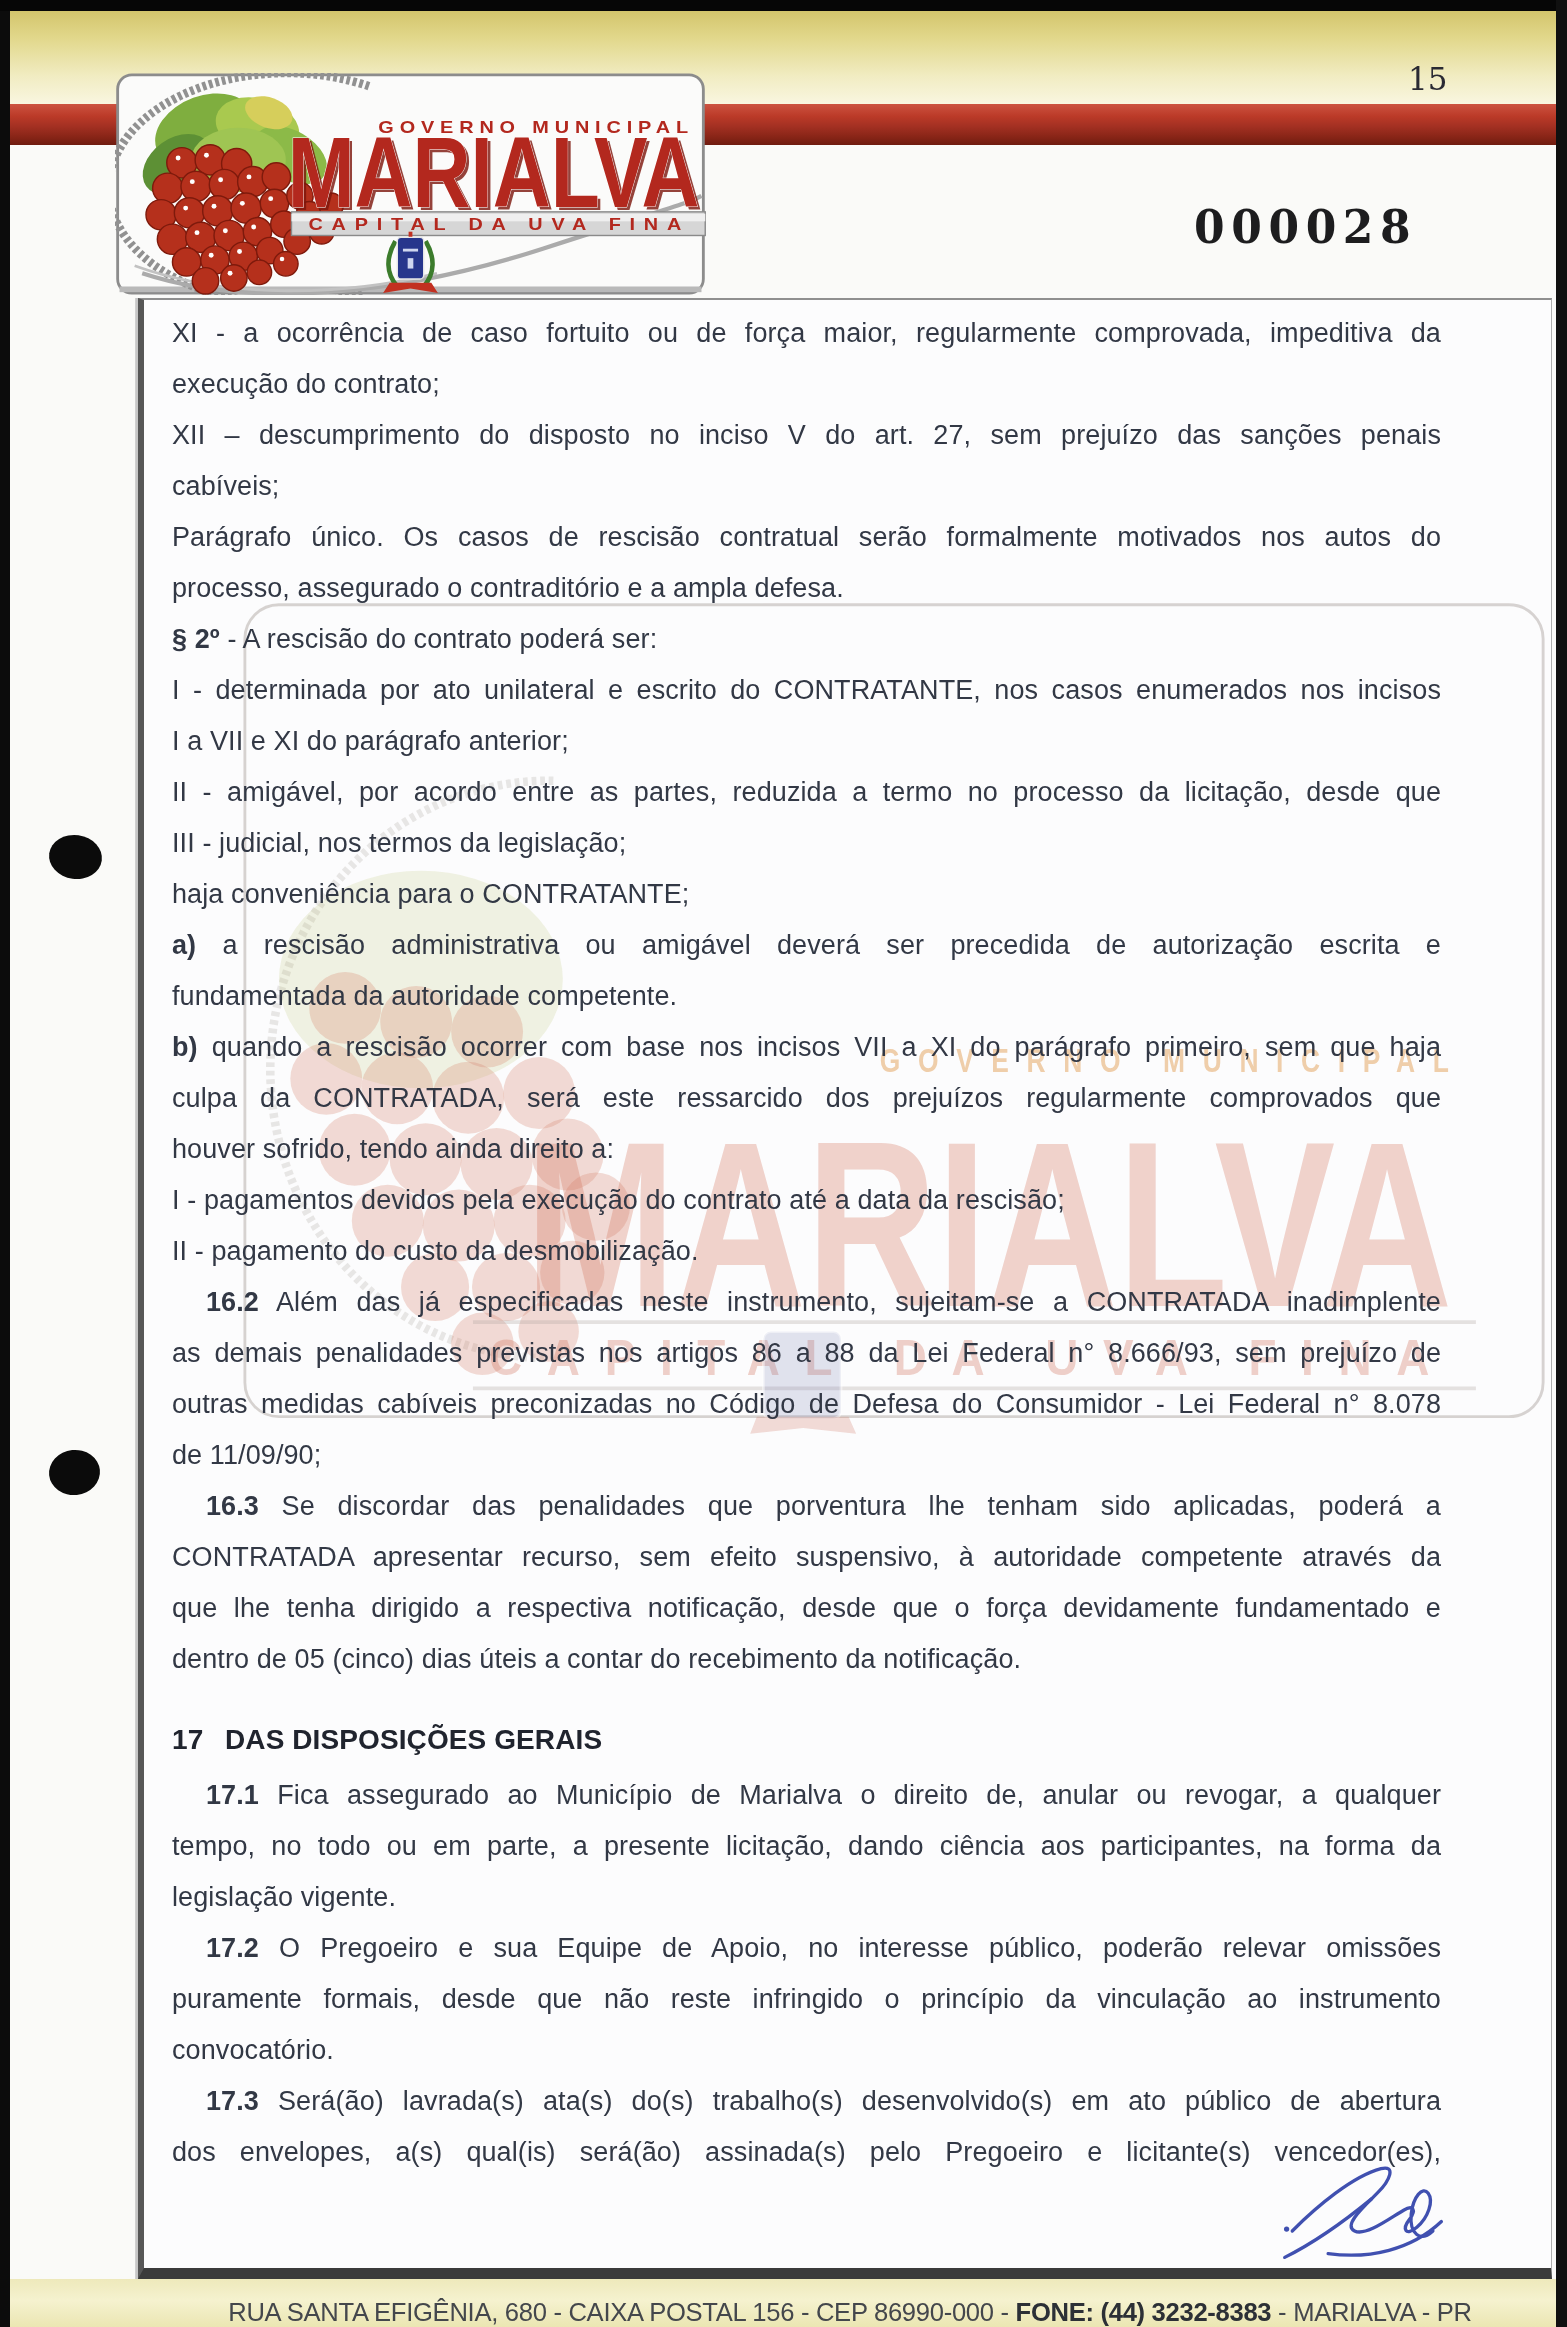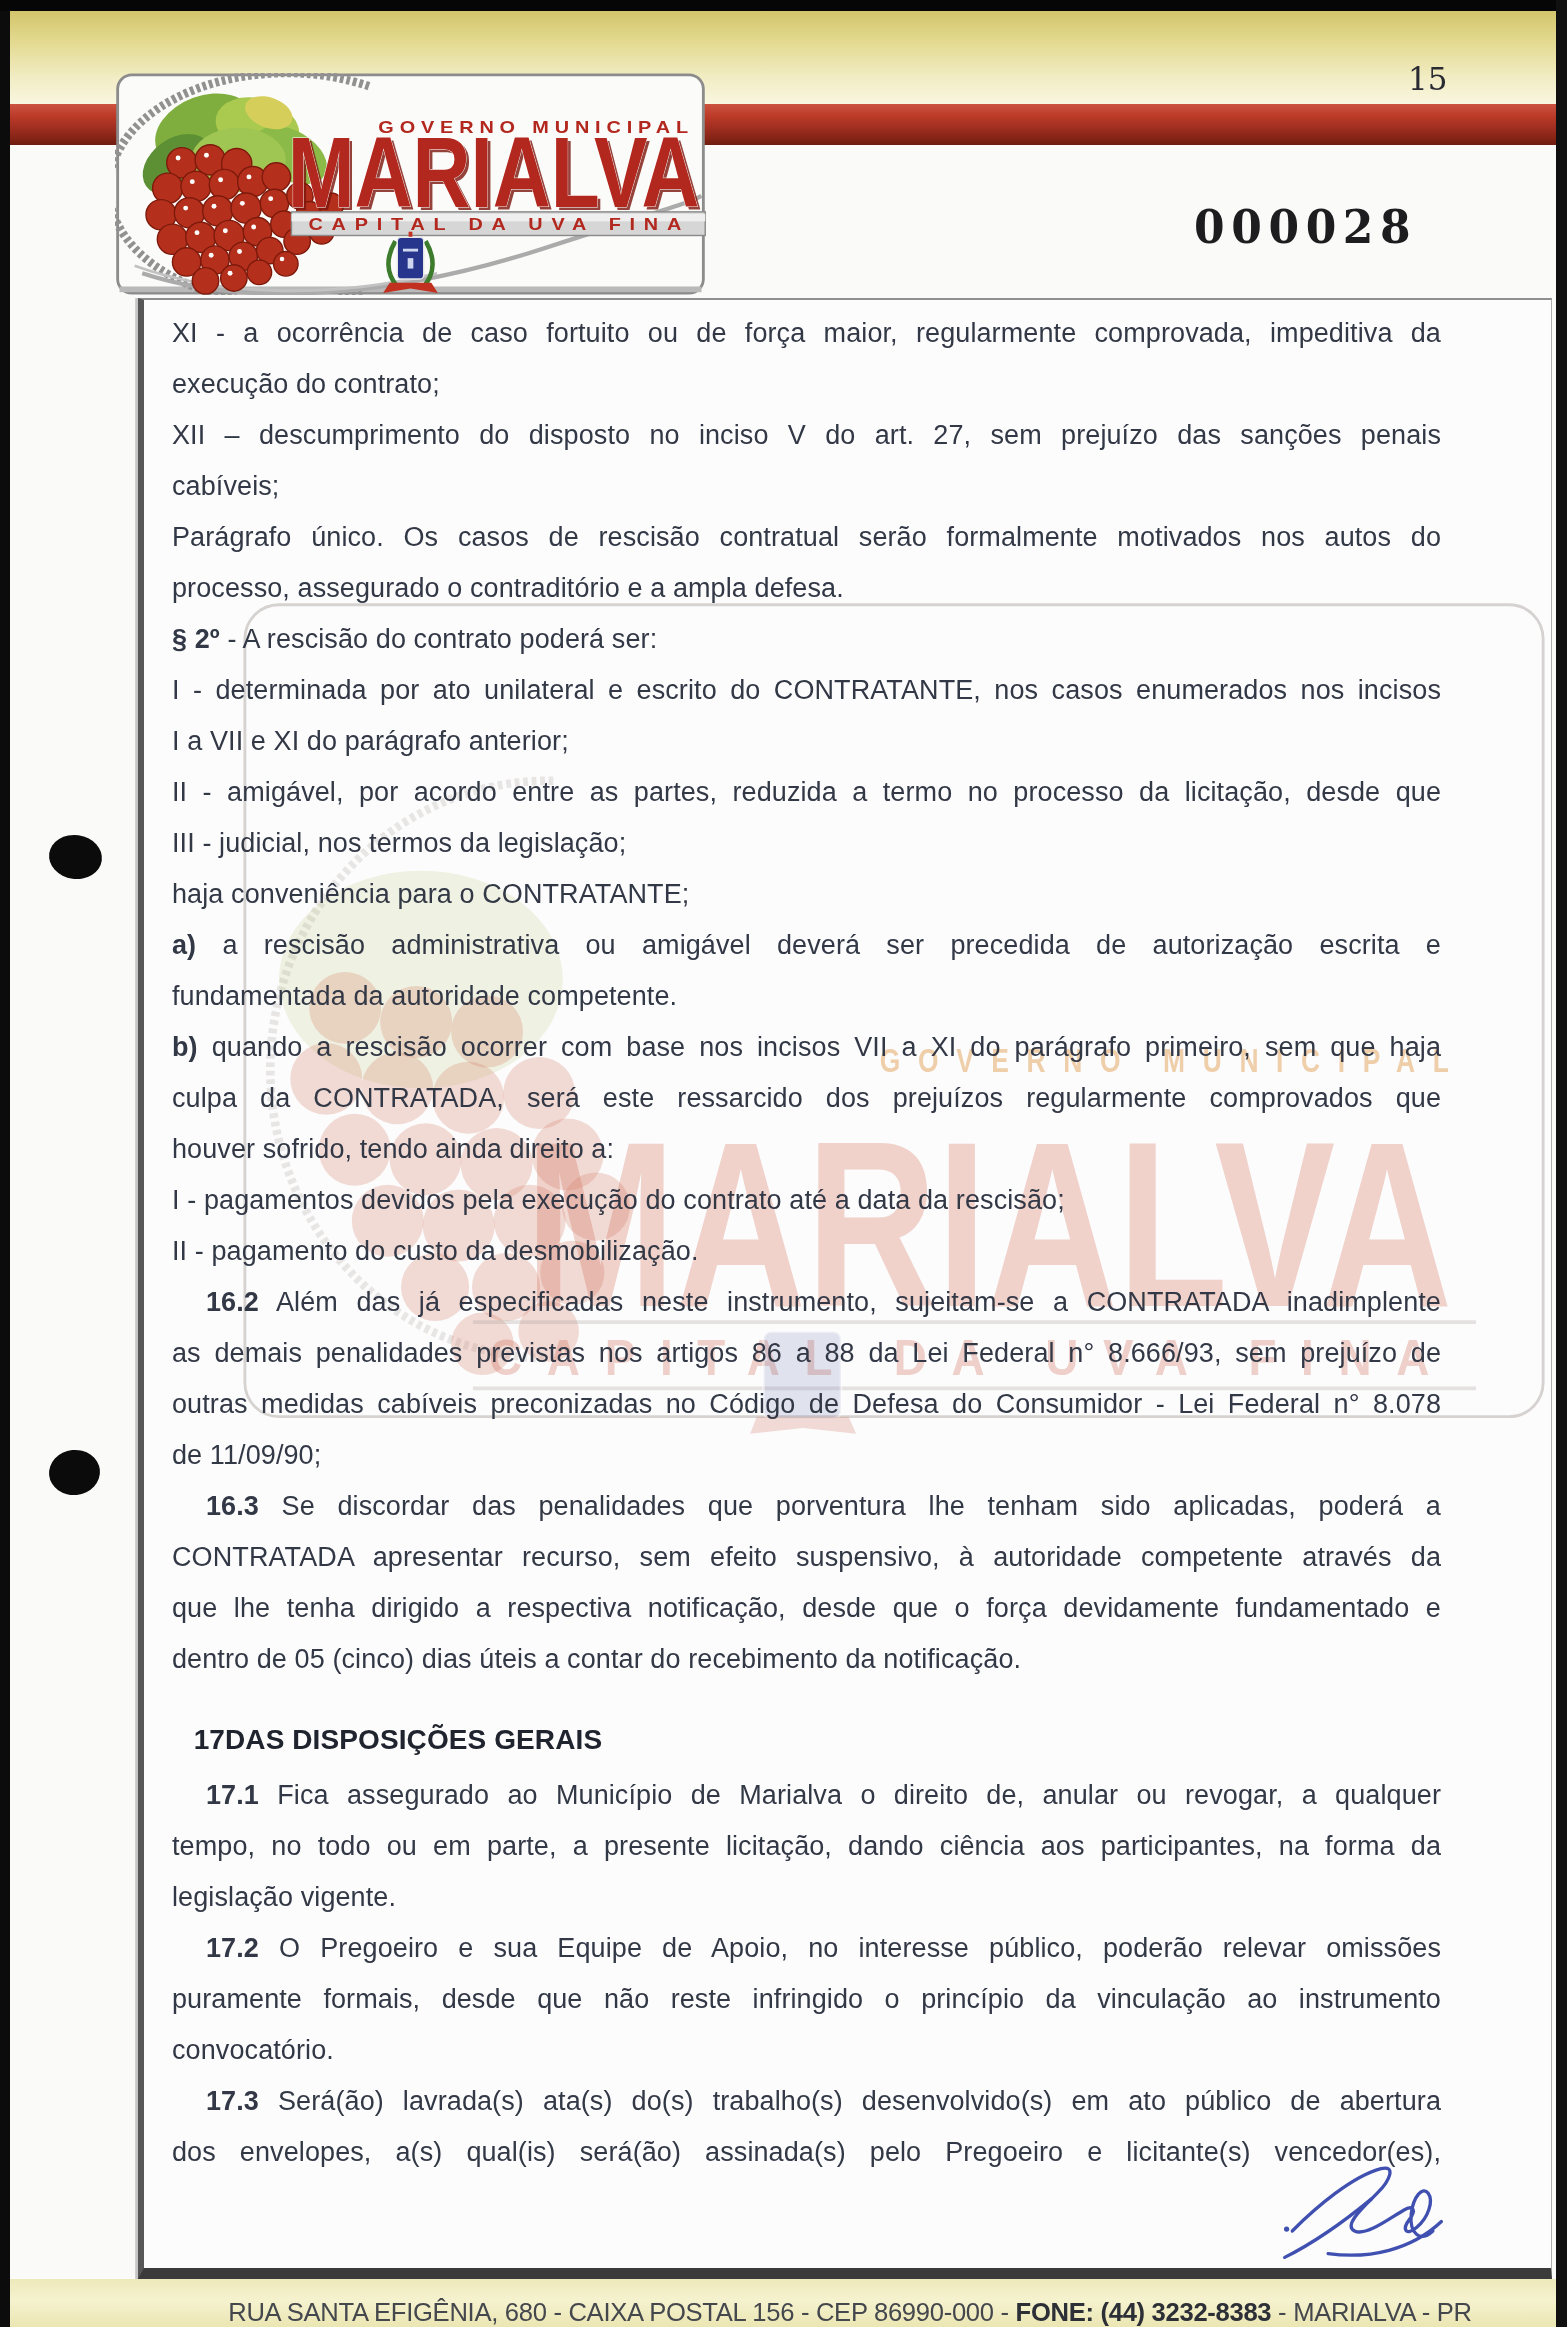--- a/index.html
+++ b/index.html
@@ -20,21 +20,21 @@
     box-shadow:-2.8px 0 0 #c6c6c6;}
 
   
   #body-text{left:172px;top:308px;width:1269px;color:#323845;font-size:27px;
     letter-spacing:0.1px;}
   .line{height:51px;line-height:51px;text-align:left;}
   .line.j{text-align:justify;text-align-last:justify;}
   .line.ind{padding-left:34px;}
   .line b{font-weight:700;}
   .line.heading{margin:29px 0 4.7px 0;font-weight:700;font-size:28px;color:#20242e;}
-  .line.heading b{display:inline-block;width:53px;text-align:right;}
+  .line.heading b{display:inline-block;width:53px;}
 
   
   #page-number{left:1408px;top:61px;width:76px;font-family:"DejaVu Serif",serif;
     font-size:31px;color:#2a2a33;}
   #doc-stamp{left:1194px;top:201px;font-family:"DejaVu Serif",serif;font-weight:700;
     font-size:44px;letter-spacing:6.6px;color:#1d1d1f;transform:scaleY(1.05);}
 
   
   #footer-band{left:0;top:2279px;width:1567px;height:48px;
     background:linear-gradient(180deg,#eee9bb,#f5f2cf 45%,#ebe6b2);}

